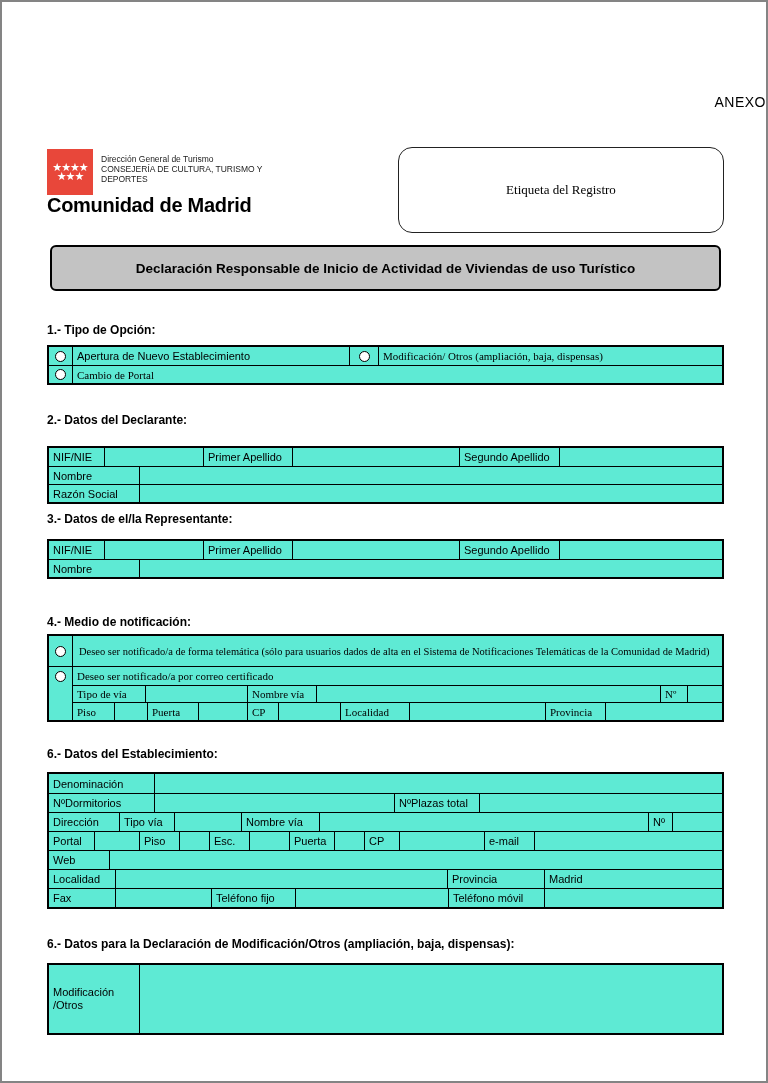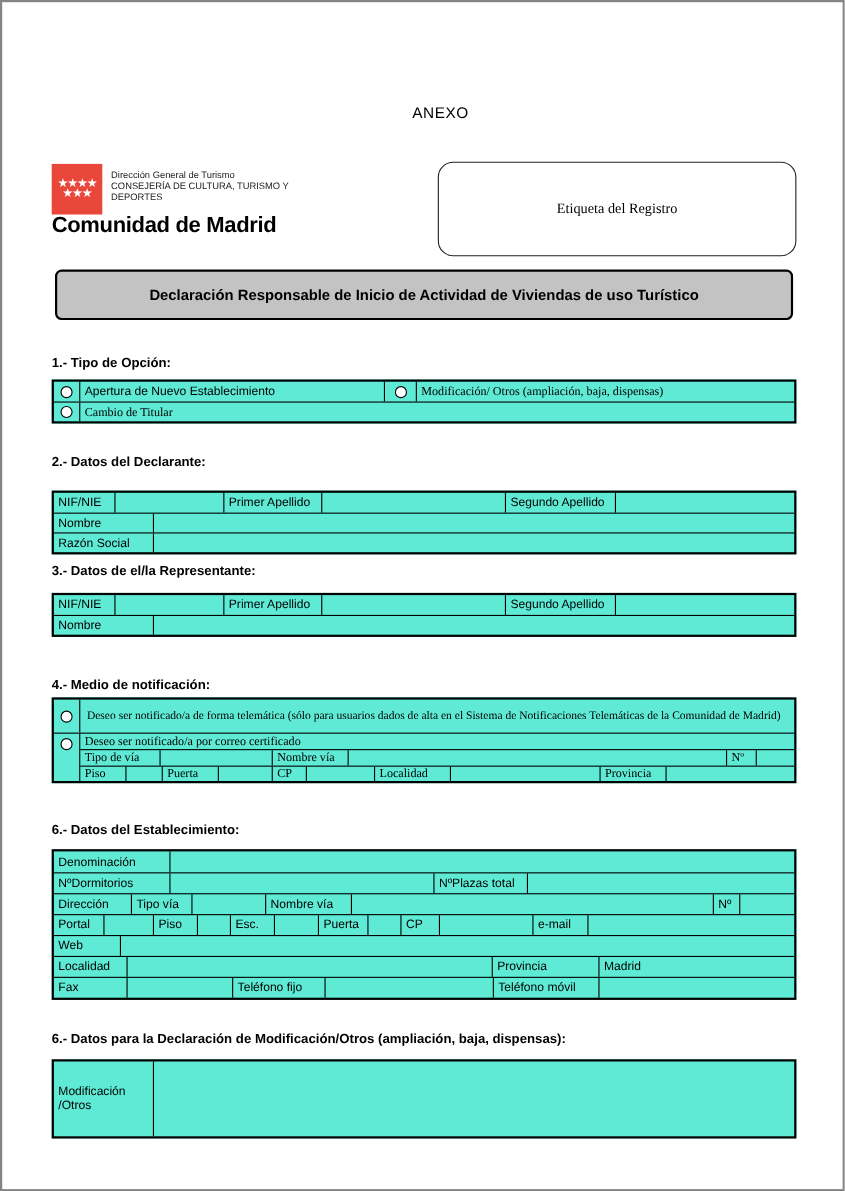--- a/index.html
+++ b/index.html
@@ -1,20 +1,20 @@
 <!DOCTYPE html>
 <html><head>
 <meta charset="utf-8">
 <style>
   * { margin:0; padding:0; box-sizing:border-box; }
   html,body { width:768px; height:1083px; background:#fff; }
   body { font-family:"Liberation Sans", sans-serif; color:#000; }
   .page { position:relative; width:768px; height:1083px; background:#fff; border:2px solid #848484; overflow:hidden; }
 
-  .anexo { position:absolute; top:92px; left:0; right:0; text-align:center; font-size:14px; letter-spacing:0.5px;margin-left:33px; }
+  .anexo { position:absolute; top:92px; left:0; right:0; text-align:right; font-size:14px; letter-spacing:0.5px;margin-left:33px; }
 
   .logo-square { position:absolute; left:45px; top:147px; width:46px; height:46px; background:#e8473a; display:flex; flex-direction:column; align-items:center; justify-content:center; }
   .logo-square .stars { color:#fff; font-size:11px; line-height:9px; letter-spacing:-1px; text-align:center; }
   .dept-text { position:absolute; left:99px; top:152px; font-size:8.5px; line-height:10px; color:#222; }
   .brand { position:absolute; left:45px; top:192px; font-size:20px; font-weight:bold; letter-spacing:-0.3px; }
 
   .etiqueta-box { position:absolute; left:396px; top:145px; width:326px; height:86px; border:1.5px solid #222; border-radius:14px; display:flex; align-items:center; justify-content:center; font-family:"Liberation Serif", serif; font-size:13px; }
 
   .title-bar { position:absolute; left:48px; top:243px; width:671px; height:46px; background:#c3c3c3; border:2px solid #000; border-radius:6px; display:flex; align-items:center; justify-content:center; font-size:13.5px; font-weight:bold; }
 
@@ -72,21 +72,21 @@
       <div class="cell" style="width:277px">Apertura de Nuevo Establecimiento</div>
       <div class="cell radio-cell" style="width:29px">
           <span class="radio"></span>
         </div>
       <div class="cell fill">Modificación/ Otros (ampliación, baja, dispensas)</div>
     </div>
     <div class="row h18 bt">
       <div class="cell first radio-cell" style="width:23px">
           <span class="radio"></span>
         </div>
-      <div class="cell fill">Cambio de Titular</div>
+      <div class="cell fill">Cambio de Portal</div>
     </div>
   </div>
 
   <div class="sec-heading" style="top:411px">2.- Datos del Declarante:</div>
   <div class="ftable" style="top:444px">
     <div class="row h18">
       <div class="cell first" style="width:55px">NIF/NIE</div>
       <div class="cell blank" style="width:99px"></div>
       <div class="cell" style="width:89px">Primer Apellido</div>
       <div class="cell blank" style="width:167px"></div>
@@ -120,21 +120,21 @@
   </div>
 
   <div class="sec-heading" style="top:613px">4.-  Medio de notificación:</div>
   <div class="ftable" style="top:632px">
     <div class="row h30">
       <div class="cell first radio-cell" style="width:23px">
           <span class="radio"></span>
         </div>
       <div class="cell fill option-text">Deseo ser notificado/a de forma telemática (sólo para usuarios dados de alta en el Sistema de Notificaciones Telemáticas de la Comunidad de Madrid)</div>
     </div>
-    <div class="row bt" style="height:44px">
+    <div class="row bt" style="height:54px">
       <div class="cell first radio-cell" style="width:23px; align-items:flex-start; padding-top:4px">
         <span class="radio"></span>
       </div>
       <div class="colblock fill">
         <div class="subrow h18">
           <div class="cell first fill">Deseo ser notificado/a por correo certificado</div>
         </div>
         <div class="subrow h18 bt">
           <div class="cell first" style="width:72px">Tipo de vía</div>
           <div class="cell blank" style="width:102px"></div>

